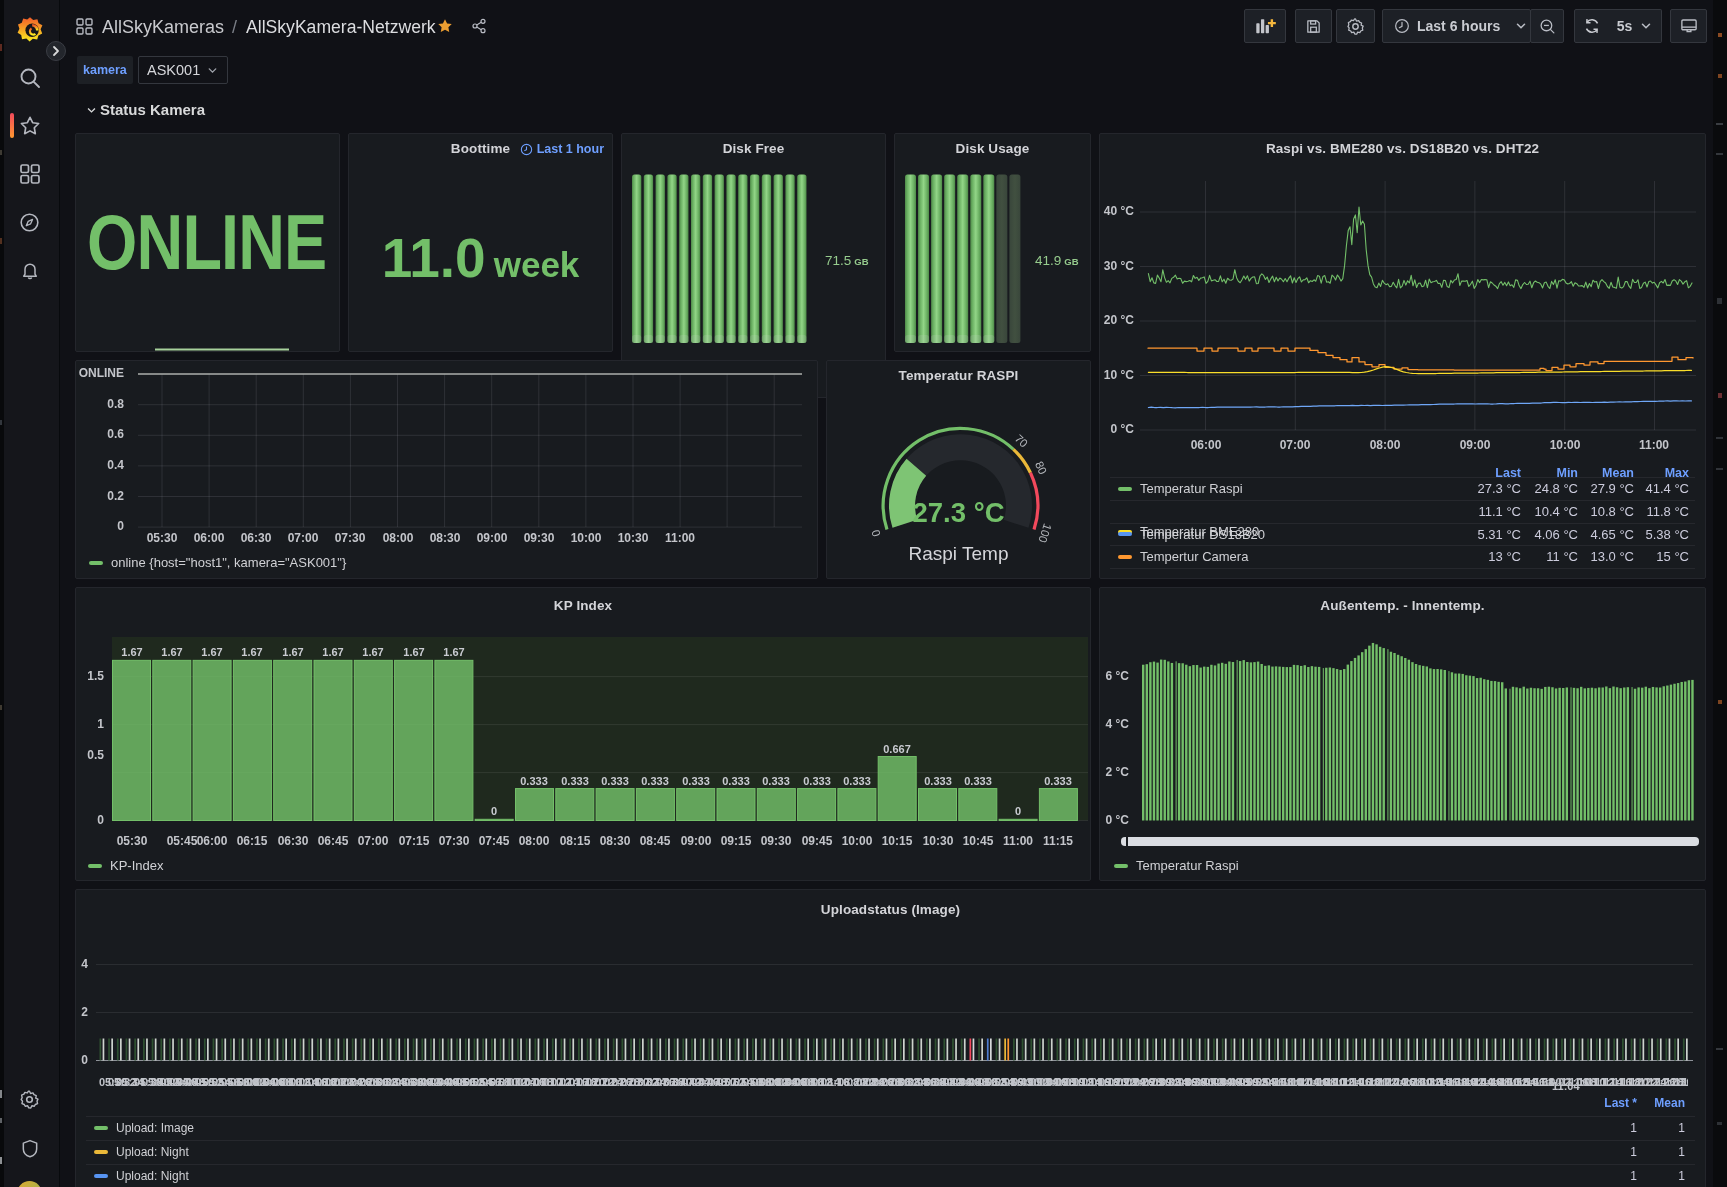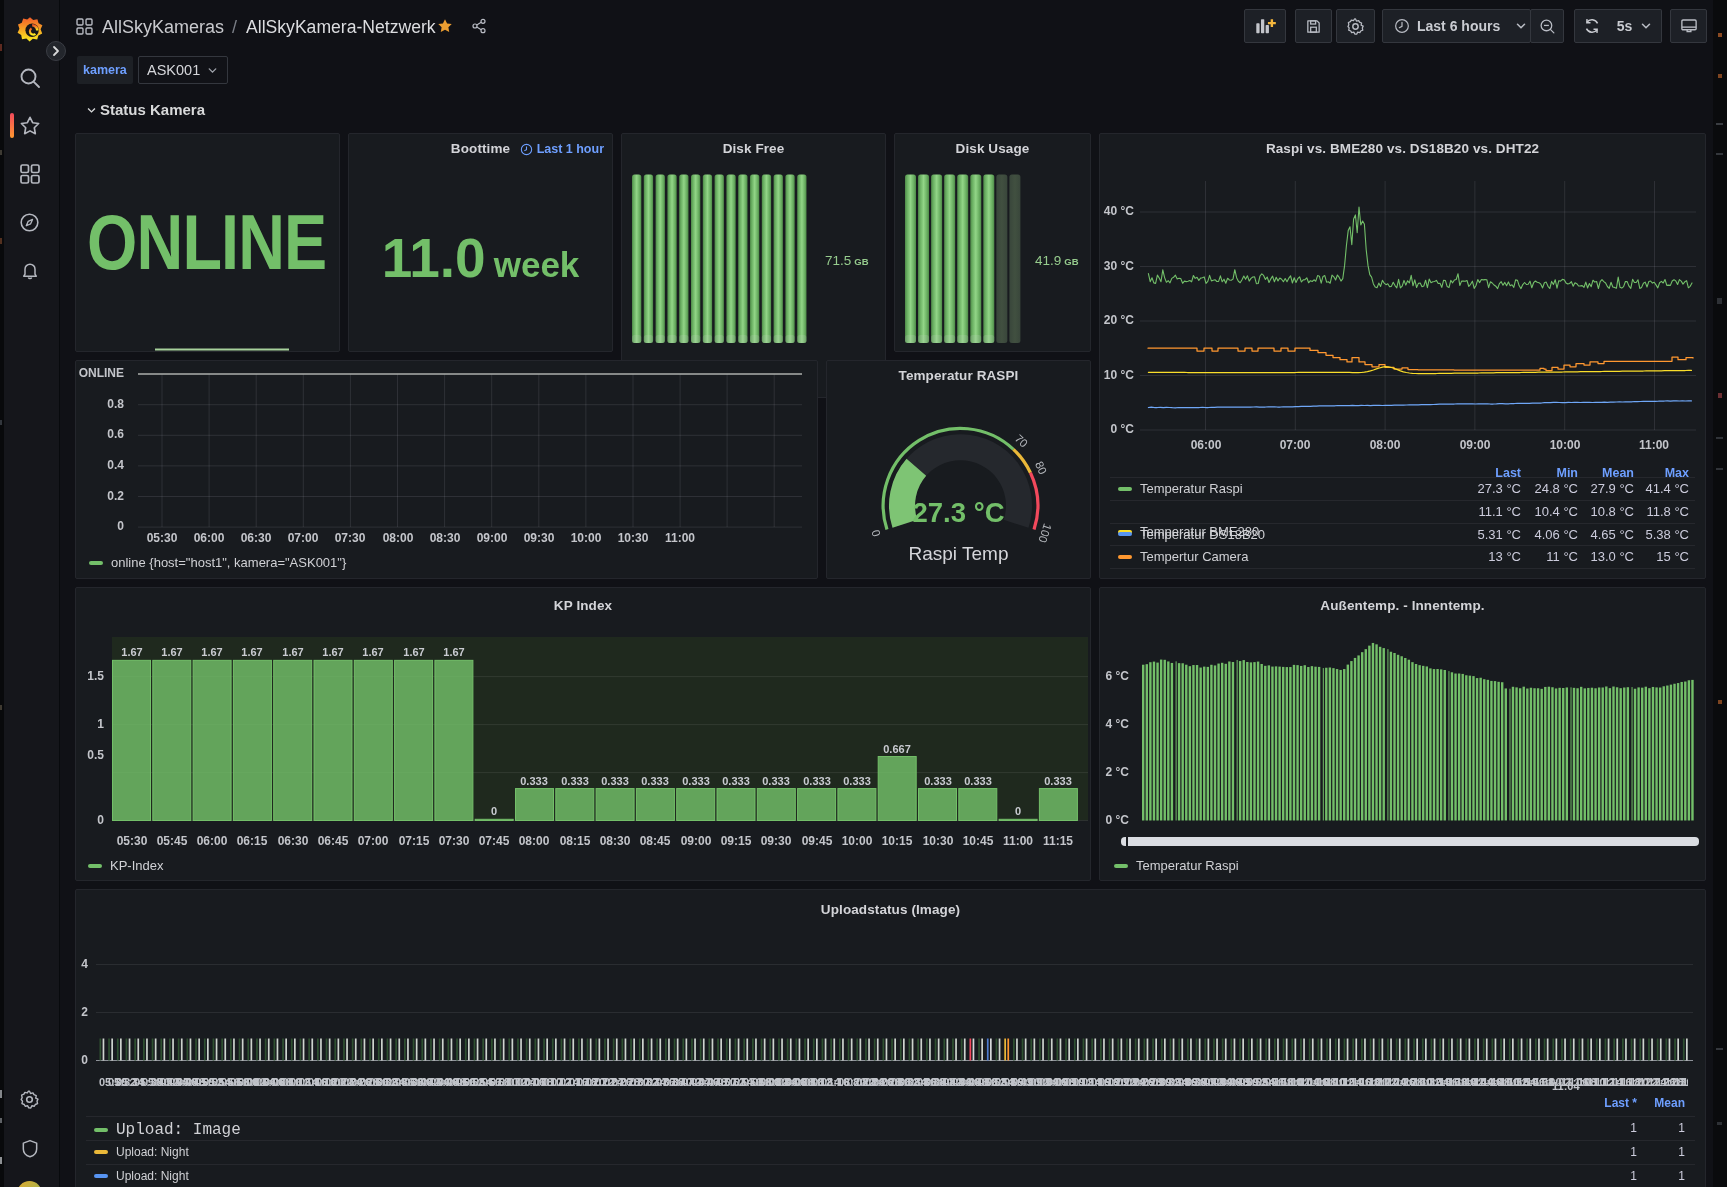--- a/index.html
+++ b/index.html
@@ -443,21 +443,21 @@
       <div class="kplab" style="left:791px;top:155px;width:60px">0.667</div>
       <div class="kplab" style="left:832px;top:187px;width:60px">0.333</div>
       <div class="kplab" style="left:872px;top:187px;width:60px">0.333</div>
       <div class="kplab" style="left:912px;top:217px;width:60px">0</div>
       <div class="kplab" style="left:952px;top:187px;width:60px">0.333</div>
       <div class="ylab" style="right:986px;top:224.5px">0</div>
       <div class="ylab" style="right:986px;top:160px">0.5</div>
       <div class="ylab" style="right:986px;top:128.6px">1</div>
       <div class="ylab" style="right:986px;top:80.6px">1.5</div>
       <div class="xlab" style="left:32px;top:246px;width:48px">05:30</div>
-      <div class="xlab" style="left:72px;top:246px;width:48px">05:45</div>
+      <div class="xlab" style="left:72px;top:246px;width:68px">05:45</div>
       <div class="xlab" style="left:112px;top:246px;width:48px">06:00</div>
       <div class="xlab" style="left:152px;top:246px;width:48px">06:15</div>
       <div class="xlab" style="left:193px;top:246px;width:48px">06:30</div>
       <div class="xlab" style="left:233px;top:246px;width:48px">06:45</div>
       <div class="xlab" style="left:273px;top:246px;width:48px">07:00</div>
       <div class="xlab" style="left:314px;top:246px;width:48px">07:15</div>
       <div class="xlab" style="left:354px;top:246px;width:48px">07:30</div>
       <div class="xlab" style="left:394px;top:246px;width:48px">07:45</div>
       <div class="xlab" style="left:434px;top:246px;width:48px">08:00</div>
       <div class="xlab" style="left:475px;top:246px;width:48px">08:15</div>
@@ -1200,21 +1200,21 @@
           <span style="position:absolute;top:0;left:1547px">11:24</span>
           <span style="position:absolute;top:0;left:1556px">11:26</span>
           <span style="position:absolute;top:0;left:1564px">11:28</span>
           <span style="position:absolute;top:0;left:1573px">11:30</span>
           <span style="position:absolute;top:0;left:1582px">11:32</span>
           <span style="position:absolute;top:0;left:1590px">11:34</span>
         </div>
       </div>
       <div class="lhead" style="right:68px;top:206px;width:60px;font-size:12px">Last *</div>
       <div class="lhead" style="right:20px;top:206px;width:60px;font-size:12px">Mean</div>
-      <div class="legrow" style="left:18px;top:231px;font-size:16px;font-family:Liberation Mono, monospace;"><span class="sw" style="background:#73BF69"></span>Upload: Image</div>
+      <div class="legrow" style="left:18px;top:231px;font-size:12px;"><span class="sw" style="background:#73BF69"></span>Upload: Image</div>
         <div class="lval" style="right:68px;top:231px;width:60px;font-size:12px">1</div>
         <div class="lval" style="right:20px;top:231px;width:60px;font-size:12px">1</div>
         <div class="abs" style="left:10px;right:10px;top:226px;border-top:1px solid rgba(204,204,220,0.08)"></div>
       <div class="legrow" style="left:18px;top:255px;font-size:12px;"><span class="sw" style="background:#EAB839"></span>Upload: Night</div>
         <div class="lval" style="right:68px;top:255px;width:60px;font-size:12px">1</div>
         <div class="lval" style="right:20px;top:255px;width:60px;font-size:12px">1</div>
         <div class="abs" style="left:10px;right:10px;top:250px;border-top:1px solid rgba(204,204,220,0.08)"></div>
       <div class="legrow" style="left:18px;top:279px;font-size:12px;"><span class="sw" style="background:#5794F2"></span>Upload: Night</div>
         <div class="lval" style="right:68px;top:279px;width:60px;font-size:12px">1</div>
         <div class="lval" style="right:20px;top:279px;width:60px;font-size:12px">1</div>

